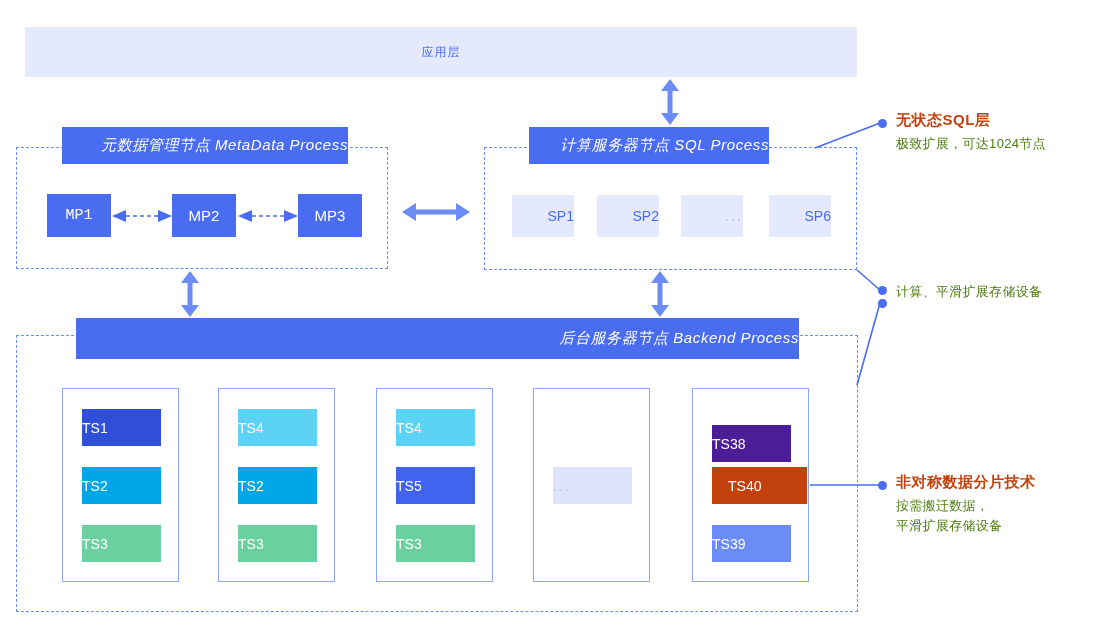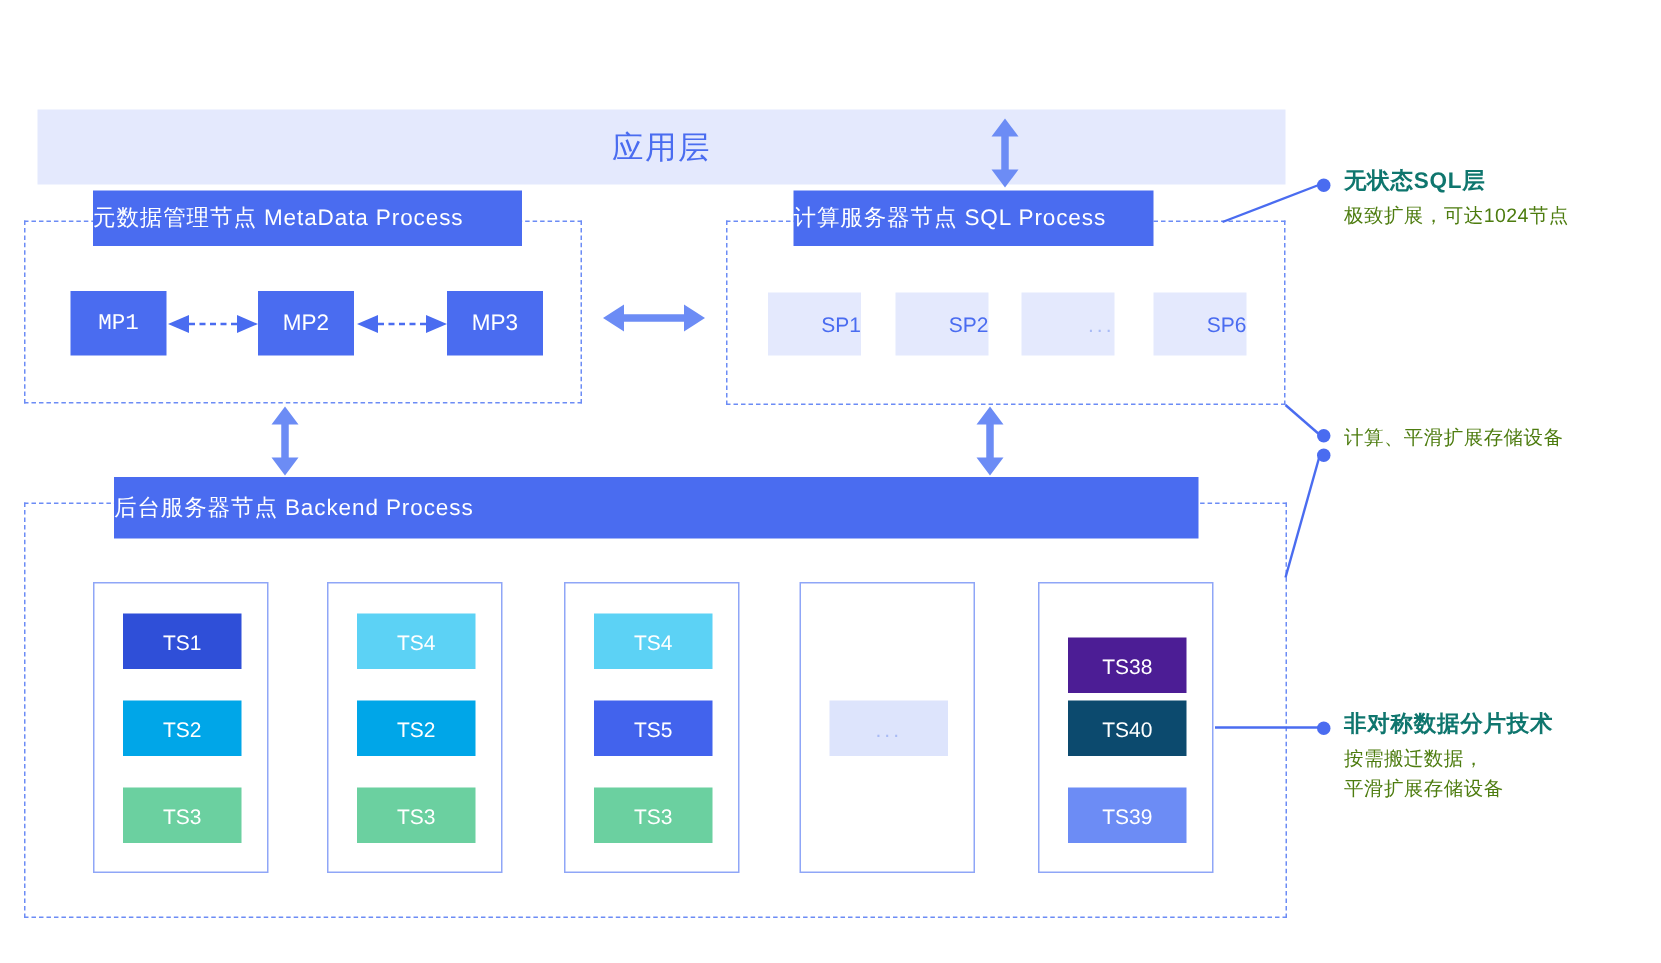--- a/index.html
+++ b/index.html
@@ -23,47 +23,47 @@
     position: absolute;
     left: 25px;
     top: 27px;
     width: 832px;
     height: 50px;
     background: #e4e9fd;
     display: flex;
     align-items: center;
     justify-content: center;
     color: #4a6cf0;
-    font-size: 21px;
+    font-size: 12px;
     letter-spacing: 1px;
-    margin-top: 46px;
   }
 
   
   .dashed-box {
     position: absolute;
     border: 1.5px dashed #6c8cf5;
     background: transparent;
     box-sizing: border-box;
   }
   #meta-dashed  { left: 16px;  top: 147px; width: 372px; height: 122px; }
   #sql-dashed   { left: 484px; top: 147px; width: 373px; height: 123px; }
   #backend-dashed { left: 16px; top: 335px; width: 842px; height: 277px; }
 
   
   .header-bar {
     position: absolute;
     background: #4a6cf0;
     color: #ffffff;
     display: flex;
     align-items: center;
-    justify-content: flex-start;
+    justify-content: flex-end;
     font-size: 15px;
     letter-spacing: .6px;
     white-space: nowrap;
+    font-style: italic;
   }
   #meta-header    { left: 62px;  top: 127px; width: 286px; height: 37px; }
   #sql-header     { left: 529px; top: 127px; width: 240px; height: 37px; }
   #backend-header { left: 76px;  top: 318px; width: 723px; height: 41px; }
 
   
   .mp-node {
     position: absolute;
     width: 64px;
     height: 43px;
@@ -124,21 +124,21 @@
   #tsg-3 { left: 533px; }
   #tsg-4 { left: 692px; }
 
   .ts-node {
     position: absolute;
     left: 19px;
     width: 79px;
     height: 37px;
     display: flex;
     align-items: center;
-    justify-content: center;
+    justify-content: flex-start;
     color: #ffffff;
     font-size: 14px;
   }
   .ts-slot-0 { top: 20px; }
   .ts-slot-1 { top: 78px; }
   .ts-slot-2 { top: 136px; }
   .ts-node.ellipsis {
     color: #a9bbf5;
     letter-spacing: 2px;
     background: #dde4fc;
@@ -155,21 +155,21 @@
   .annotation { position: absolute; }
   .anno-dot {
     position: absolute;
     width: 9px;
     height: 9px;
     border-radius: 50%;
     background: #4a6cf0;
   }
   .anno-text { position: absolute; }
   .anno-title {
-    color: #0f766e;
+    color: #c2410c;
     font-size: 15px;
     font-weight: bold;
     letter-spacing: .5px;
     white-space: nowrap;
   }
   .anno-sub {
     color: #4d7c0f;
     font-size: 13px;
     letter-spacing: .3px;
     margin-top: 4px;
@@ -294,21 +294,21 @@
   <div class="ts-group" id="tsg-3">
     <div class="ts-node ts-slot-1 ellipsis">
       <span>...</span>
     </div>
   </div>
 
   <div class="ts-group" id="tsg-4">
     <div class="ts-node ts-slot-0" style="background: #4c1d95; margin-top: 16px;">
       <span>TS38</span>
     </div>
-    <div class="ts-node ts-slot-1" style="background: #0c4a6e;">
+    <div class="ts-node ts-slot-1" style="background: #c2410c; padding-left: 16px;">
       <span>TS40</span>
     </div>
     <div class="ts-node ts-slot-2" style="background: rgb(108, 140, 245);">
       <span>TS39</span>
     </div>
   </div>
 
   <svg class="arrow-svg" id="arrow-app-sql" viewBox="0 0 24 46">
     <line x1="12" y1="11" x2="12" y2="35" stroke="#6c8cf5" stroke-width="5"></line>
     <polygon points="12,0 3,12 21,12" fill="#6c8cf5"></polygon>

